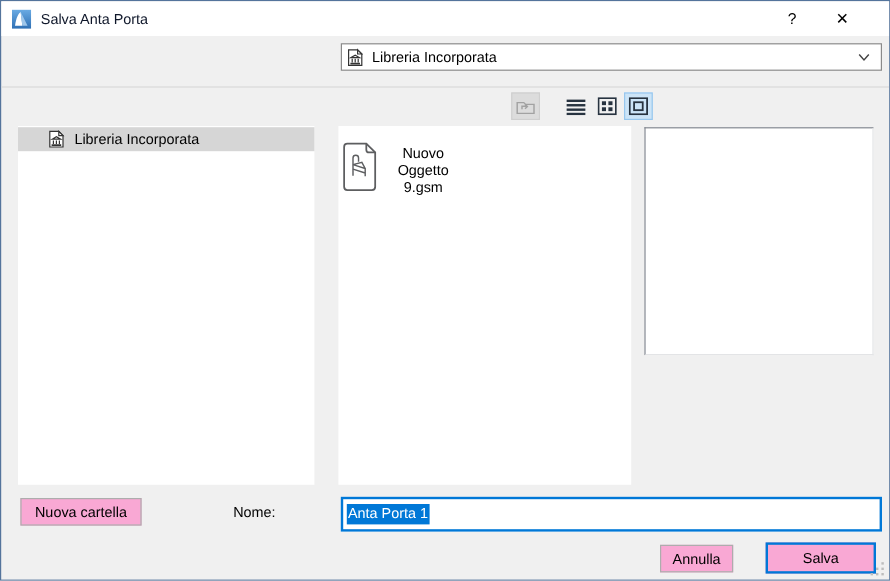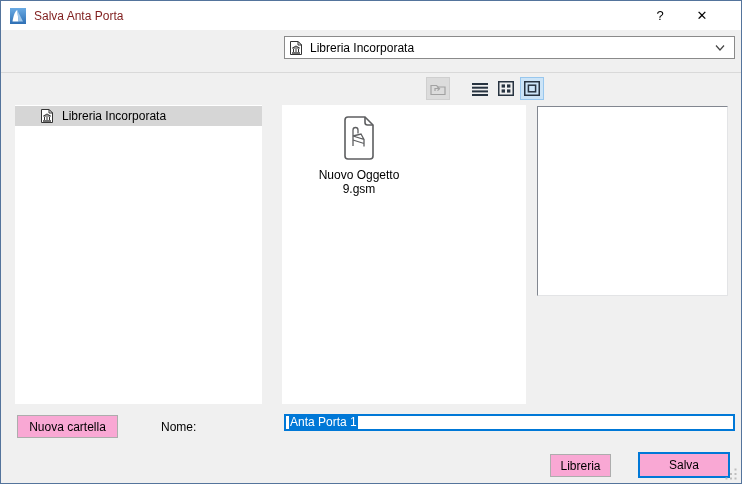--- a/index.html
+++ b/index.html
@@ -10,21 +10,21 @@
     position:relative; width:742px; height:484px;
     background:#f0f0f0; border:1px solid #54749c; overflow:hidden;
   }
 
   
   .titlebar {
     position:absolute; top:0; left:0; right:0; height:29px;
     background:#ffffff; display:flex; align-items:center;
   }
   .app-icon { width:16px; height:16px; margin-left:9px; flex:0 0 auto; }
-  .title-text { margin-left:8px; font-size:12px; color:#7f1d1d; }
+  .title-text { margin-left:8px; font-size:12px; color:#0f172a; }
   .titlebar-spacer { flex:1; }
   .tb-btn {
     width:42px; height:29px; display:flex; align-items:center; justify-content:center;
     font-size:13px; color:#000; background:transparent; border:none; cursor:default;
   }
   .tb-close { margin-right:18px; font-size:13px; }
 
   
   .header-label { position:absolute; left:14px; top:41px; }
   .combo {
@@ -54,40 +54,40 @@
     margin-top:1px; height:20px; background:#d6d6d6;
     display:flex; align-items:center; padding-left:25px;
   }
   .tree-row .lib-icon { flex:0 0 auto; }
   .tree-label { margin-left:8px; }
 
   .mid-panel {
     position:absolute; left:281px; top:104px; width:244px; height:299px; background:#fff;
   }
   .file-item {
-    position:absolute; left:24px; top:10px; width:106px;
-    display:flex; flex-direction:column; align-items:center; text-align:center;
+    position:absolute; left:2px; top:10px; width:106px;
+    display:flex; flex-direction:row; align-items:center; text-align:center;
   }
   .file-item svg { display:block; }
   .file-label { margin-top:6px; line-height:14px; }
 
   .preview-panel {
     position:absolute; left:536px; top:105px; width:191px; height:190px; background:#fff;
     border:1px solid; border-color:#828790 #e3e4e6 #e3e4e6 #828790;
   }
 
   
   .btn {
     background:#f9a8d4; border:1px solid #adadad; font-family:inherit; font-size:12px;
     display:flex; align-items:center; justify-content:center; cursor:default;
   }
   .new-folder-btn { position:absolute; left:16px; top:414px; width:101px; height:23px; }
-  .name-label { position:absolute; left:160px; top:419px; width:102px; text-align:left; }
+  .name-label { position:absolute; left:160px; top:419px; width:102px; text-align:center; }
   .name-input {
-    position:absolute; left:283px; top:413px; width:451px; height:17px;
+    position:absolute; left:283px; top:413px; width:451px; height:29px;
     background:#fff; border:2px solid #0078d7; display:flex; align-items:center;
     padding-left:3px; overflow:hidden;
   }
   .name-selection { background:#0078d7; color:#fff; padding:1px 1px 2px 1px; }
 
   .cancel-btn { position:absolute; left:549px; top:453px; width:61px; height:23px; }
   .save-btn   { position:absolute; left:637px; top:451px; width:92px; height:26px; border:2px solid #0078d7; }
 
   .resize-grip { position:absolute; right:3px; bottom:2px; width:13px; height:13px; }
 </style>
@@ -193,21 +193,21 @@
   </div>
 
   <div class="preview-panel"></div>
 
   <button class="btn new-folder-btn">Nuova cartella</button>
   <div class="name-label">Nome:</div>
   <div class="name-input">
     <span class="name-selection">Anta Porta 1</span>
   </div>
 
-  <button class="btn cancel-btn">Libreria</button>
+  <button class="btn cancel-btn">Annulla</button>
   <button class="btn save-btn">Salva</button>
 
   <svg class="resize-grip" viewBox="0 0 13 13">
     <rect x="9.5" y="9.5" width="2" height="2" fill="#bdbdbd"></rect>
     <rect x="9.5" y="5" width="2" height="2" fill="#bdbdbd"></rect>
     <rect x="5" y="9.5" width="2" height="2" fill="#bdbdbd"></rect>
     <rect x="9.5" y="0.5" width="2" height="2" fill="#bdbdbd"></rect>
     <rect x="0.5" y="9.5" width="2" height="2" fill="#bdbdbd"></rect>
     <rect x="5" y="5" width="2" height="2" fill="#bdbdbd"></rect>
   </svg>

